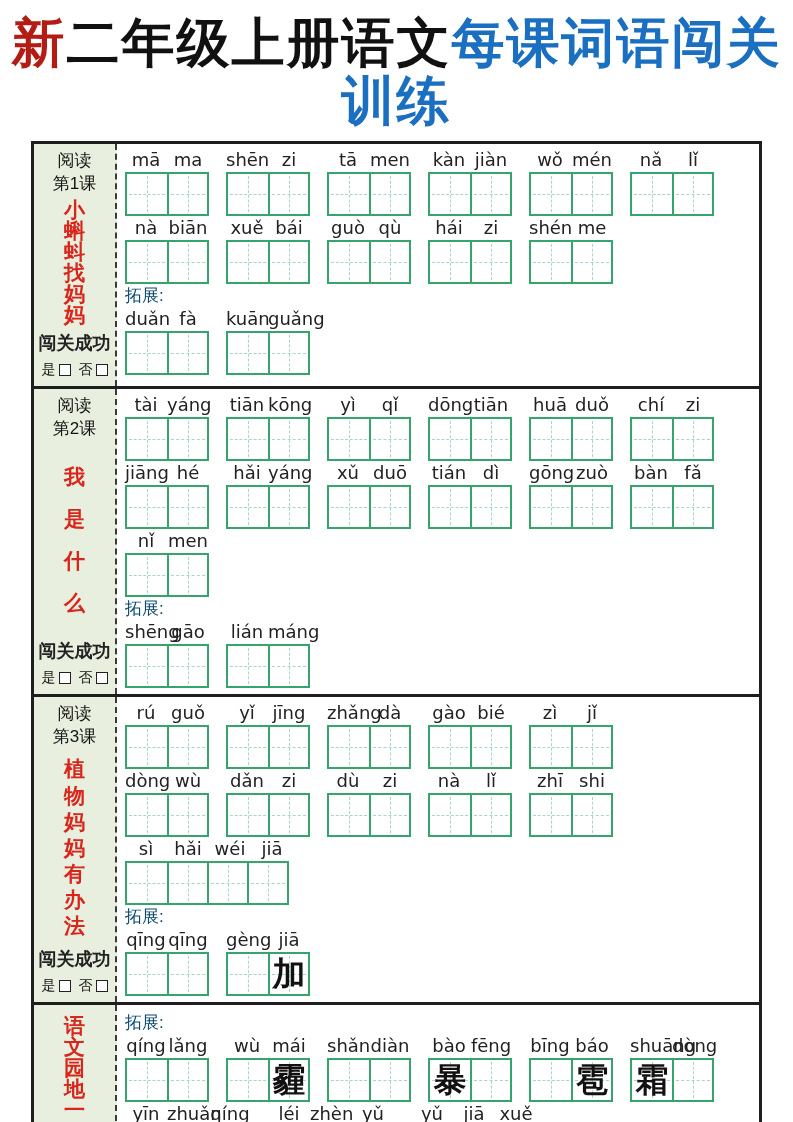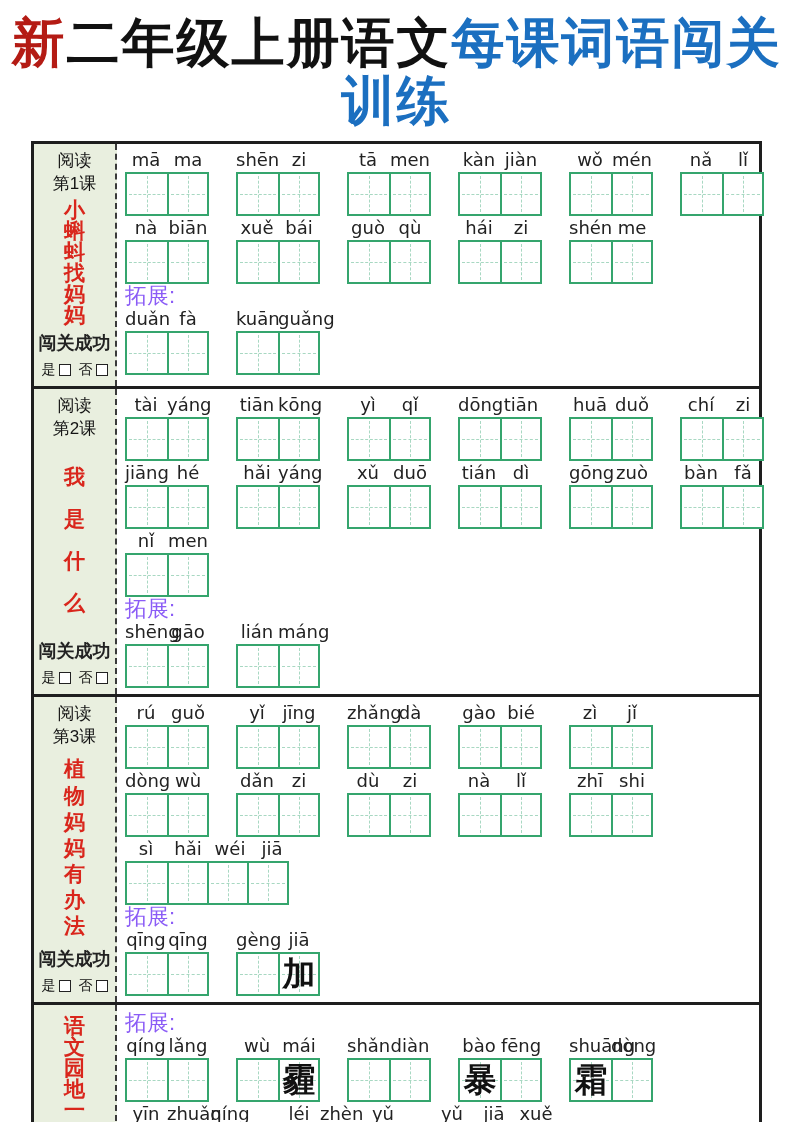--- a/index.html
+++ b/index.html
@@ -35,39 +35,39 @@
   .reading,.lesson-no{font-size:17px;color:#141414;line-height:1.35;}
   .tv{
     flex:1;display:flex;flex-direction:column;justify-content:space-evenly;align-items:center;
     color:var(--red);font-size:21px;font-weight:700;padding:4px 0;line-height:1;
   }
   .pass{font-size:18px;color:#222;margin:2px 0 6px 0;font-weight:600;}
   .yesno{display:flex;align-items:center;gap:3px;font-size:14px;color:#111;}
   .cbox{width:12px;height:12px;border:1.5px solid #222;display:inline-block;background:#fff;margin-right:5px;}
   .cbox:last-child{margin-right:0;}
   .content{flex:1;padding:6px 0 4px 8px;min-width:0;}
-  .word-line{display:flex;gap:27px;margin-bottom:2px;align-items:flex-end;}
+  .word-line{display:flex;gap:17px;margin-bottom:2px;align-items:flex-end;}
   .word{display:flex;flex-direction:column;}
   .pinyin{display:flex;height:20px;align-items:flex-end;margin-bottom:2px;}
   .pinyin span{
     width:42px;text-align:center;font-size:18px;color:#222;white-space:nowrap;
     font-family:"DejaVu Sans",sans-serif;
   }
   .boxes{display:flex;border:2px solid var(--green);background:#fff;width:max-content;}
   .cell{width:40px;height:40px;position:relative;}
   .cell + .cell{border-left:2px solid var(--green);}
   .cell::before{content:"";position:absolute;left:50%;top:2px;bottom:2px;border-left:1px dashed var(--grid);}
   .cell::after{content:"";position:absolute;top:50%;left:2px;right:2px;border-top:1px dashed var(--grid);}
   .fillchar{
     position:absolute;inset:0;z-index:2;
     display:flex;align-items:center;justify-content:center;
     font-size:33px;font-weight:700;color:#111;
     font-family:"DejaVu Serif",serif;
   }
-  .expand-label{font-size:22px;color:#8b5cf6;margin:2px 0 3px 0;height:20px;line-height:20px;}
+  .expand-label{font-size:17px;color:#0c4a6e;margin:2px 0 3px 0;height:20px;line-height:20px;}
   .page-footer{
     text-align:center;font-size:17px;color:#222;margin-top:9px;
     font-family:"DejaVu Serif",serif;
   }
 </style>
 </head>
 <body>
 
 <div class="page-title">
   <span style="color: rgb(180, 27, 20);">新</span><span style="color: rgb(17, 17, 17);">二年级上册语文</span><span style="color: rgb(27, 111, 192);">每课词语闯关训练</span>
@@ -642,20 +642,32 @@
             </div>
             <div class="boxes">
               <div class="cell">
                 <span class="fillchar">暴</span>
               </div>
               <div class="cell"></div>
             </div>
           </div>
           <div class="word">
             <div class="pinyin">
+              <span>bīng</span>
+              <span>báo</span>
+            </div>
+            <div class="boxes">
+              <div class="cell"></div>
+              <div class="cell">
+                <span class="fillchar">雹</span>
+              </div>
+            </div>
+          </div>
+          <div class="word">
+            <div class="pinyin">
               <span>shuāng</span>
               <span>dòng</span>
             </div>
             <div class="boxes">
               <div class="cell">
                 <span class="fillchar">霜</span>
               </div>
               <div class="cell"></div>
             </div>
           </div>

